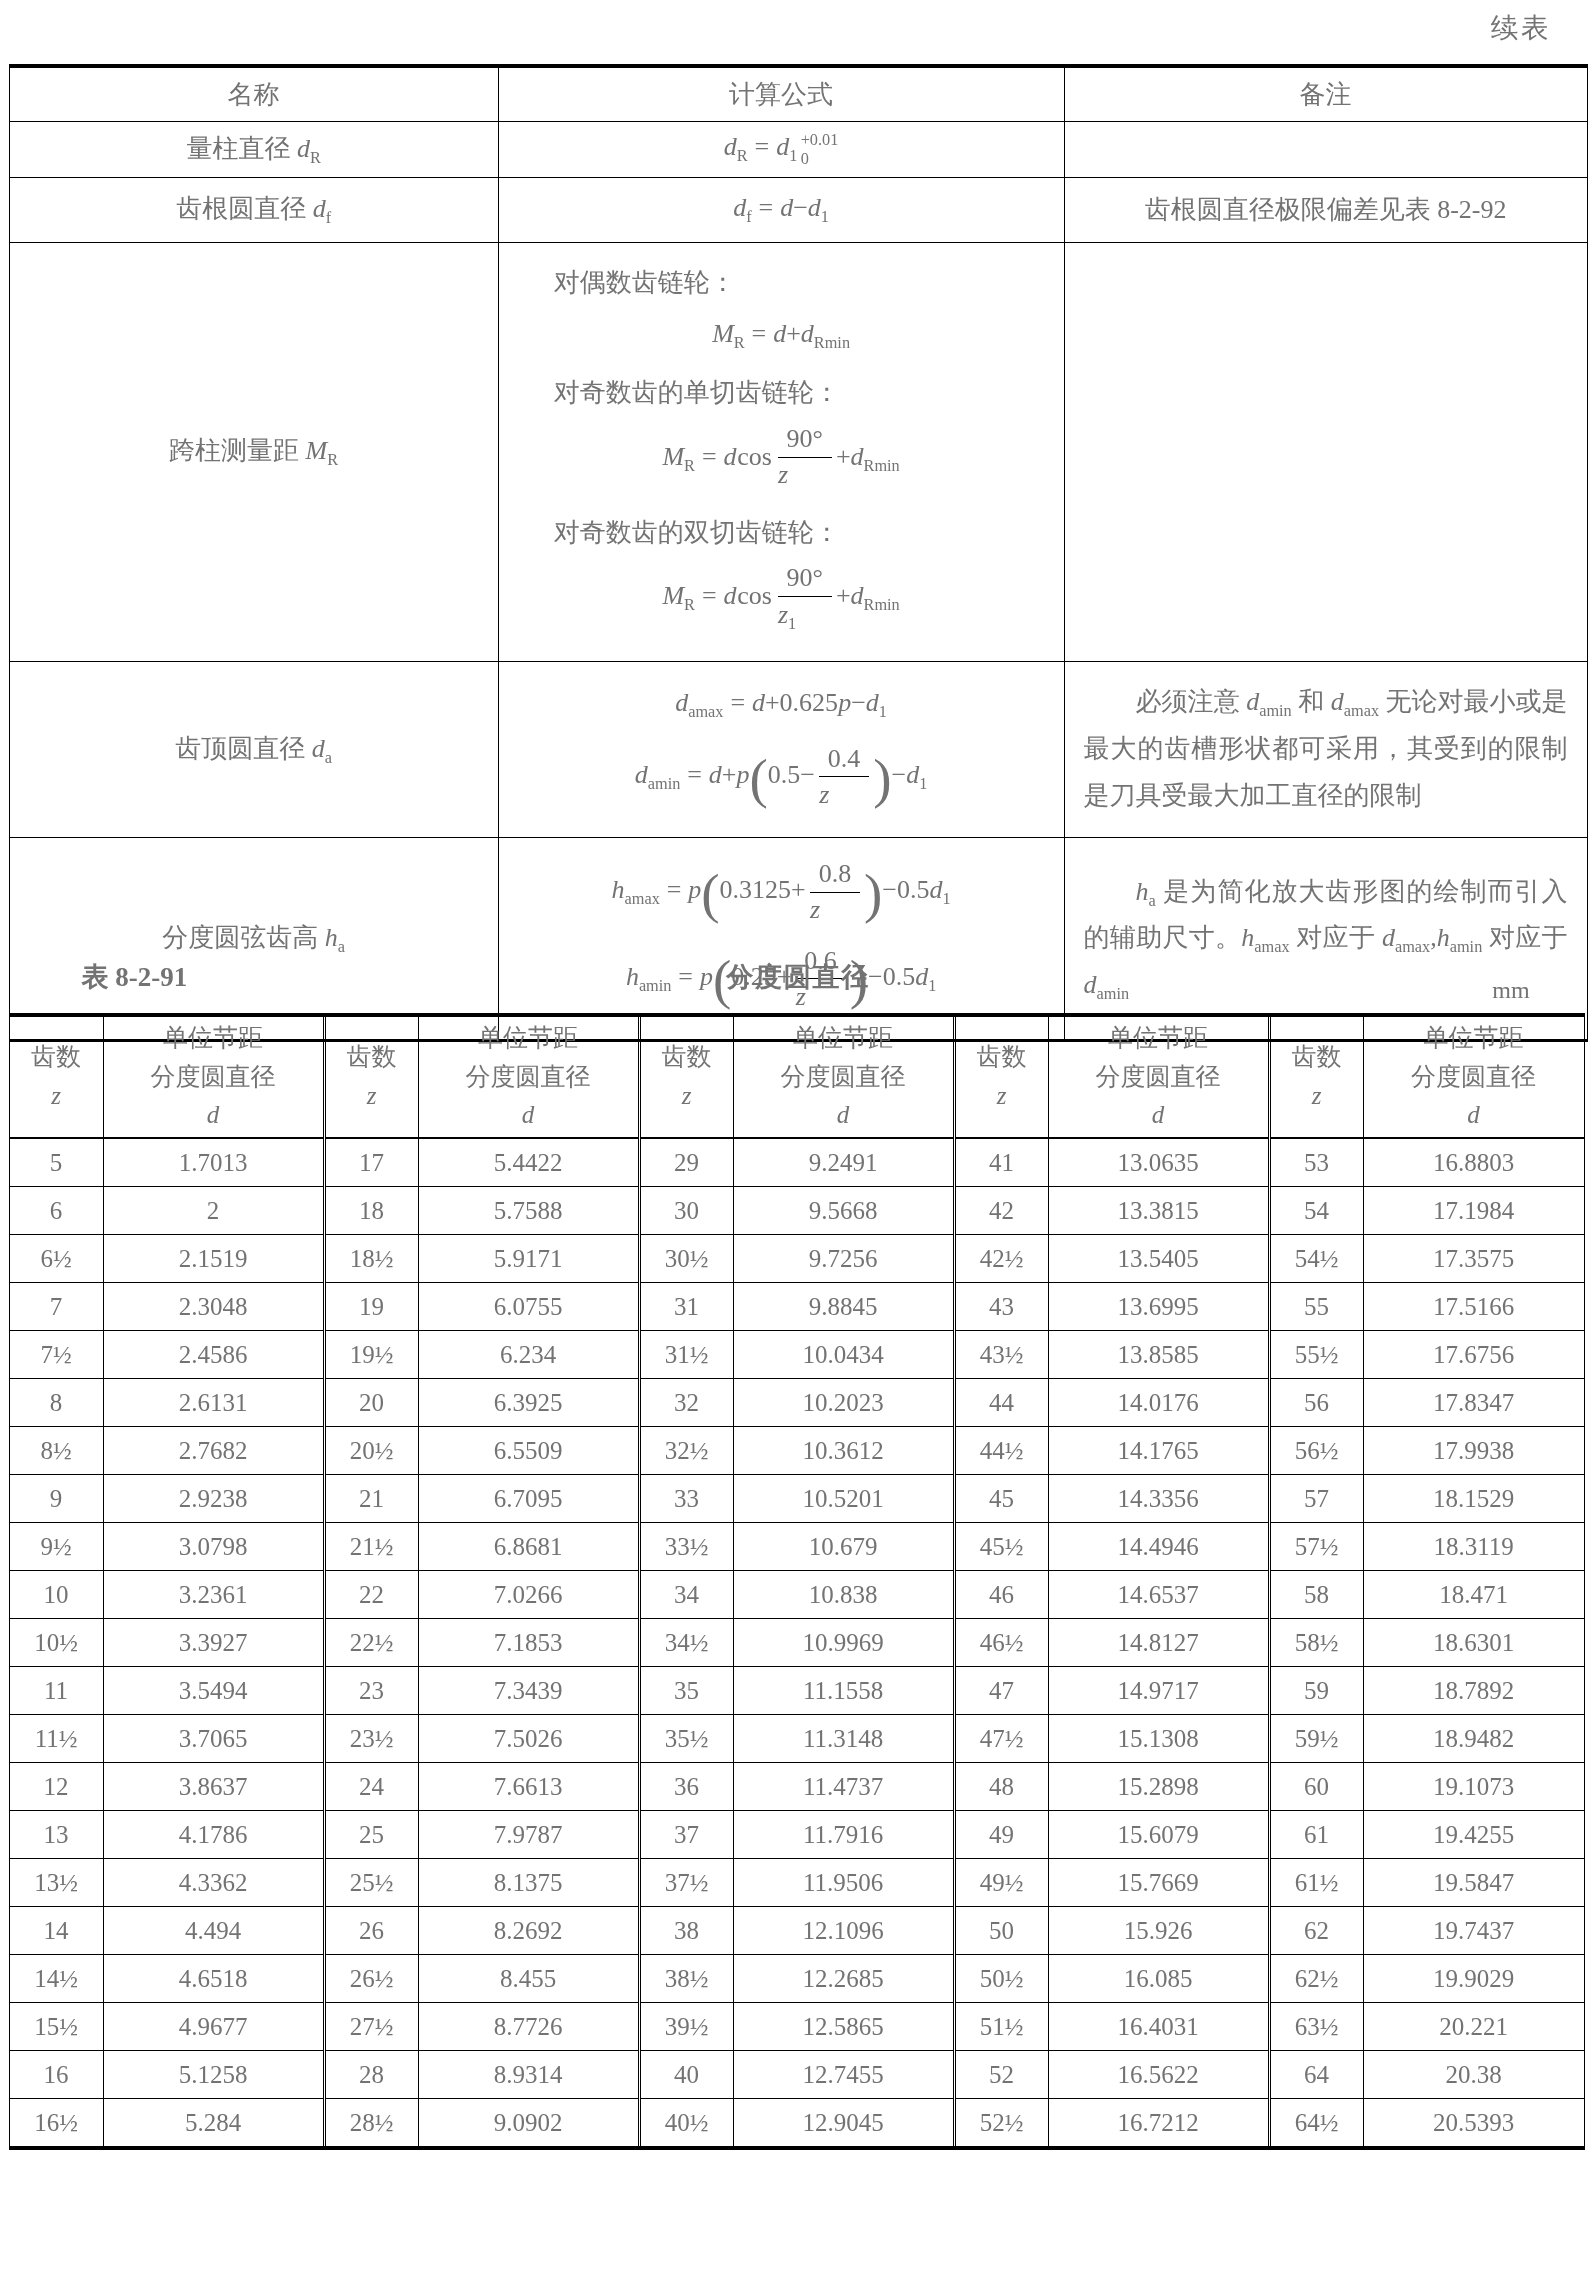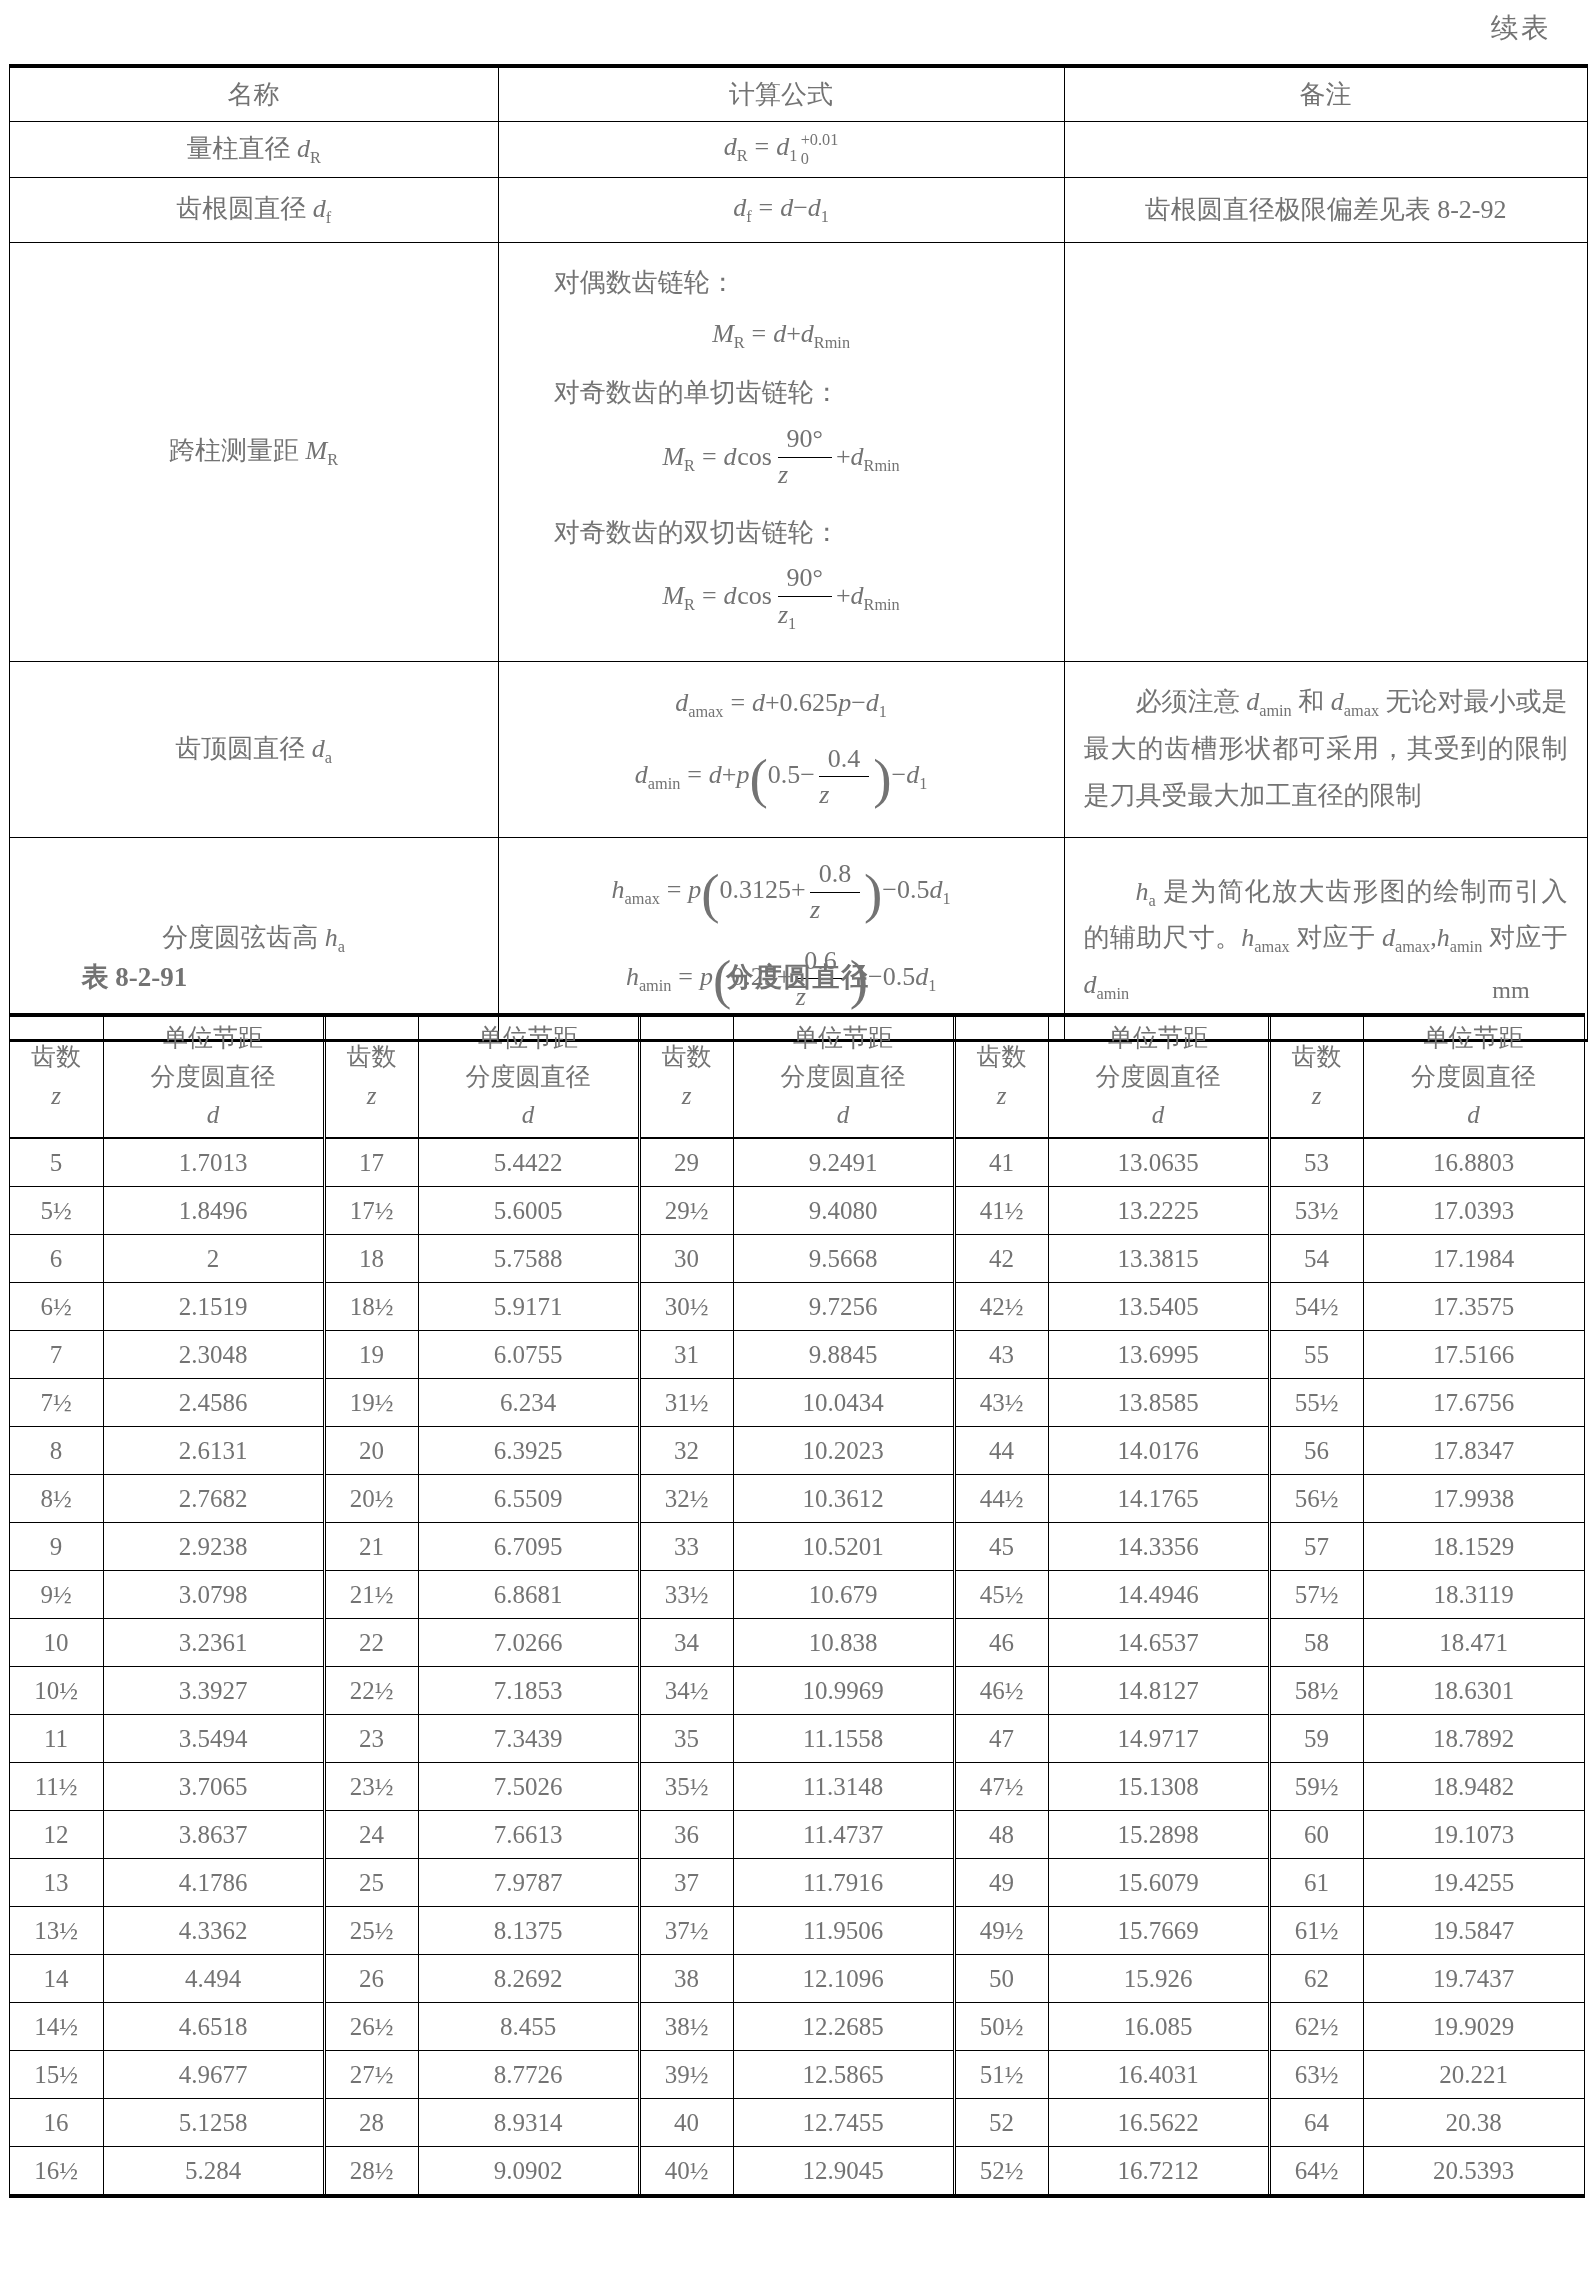--- a/index.html
+++ b/index.html
@@ -226,32 +226,20 @@
           <td class="gs">17</td>
           <td class="">5.4422</td>
           <td class="gs">29</td>
           <td class="">9.2491</td>
           <td class="gs">41</td>
           <td class="">13.0635</td>
           <td class="gs">53</td>
           <td class="">16.8803</td>
         </tr>
         <tr>
-          <td class="">5½</td>
-          <td class="">1.8496</td>
-          <td class="gs">17½</td>
-          <td class="">5.6005</td>
-          <td class="gs">29½</td>
-          <td class="">9.4080</td>
-          <td class="gs">41½</td>
-          <td class="">13.2225</td>
-          <td class="gs">53½</td>
-          <td class="">17.0393</td>
-        </tr>
-        <tr>
           <td class="">6</td>
           <td class="">2</td>
           <td class="gs">18</td>
           <td class="">5.7588</td>
           <td class="gs">30</td>
           <td class="">9.5668</td>
           <td class="gs">42</td>
           <td class="">13.3815</td>
           <td class="gs">54</td>
           <td class="">17.1984</td>

